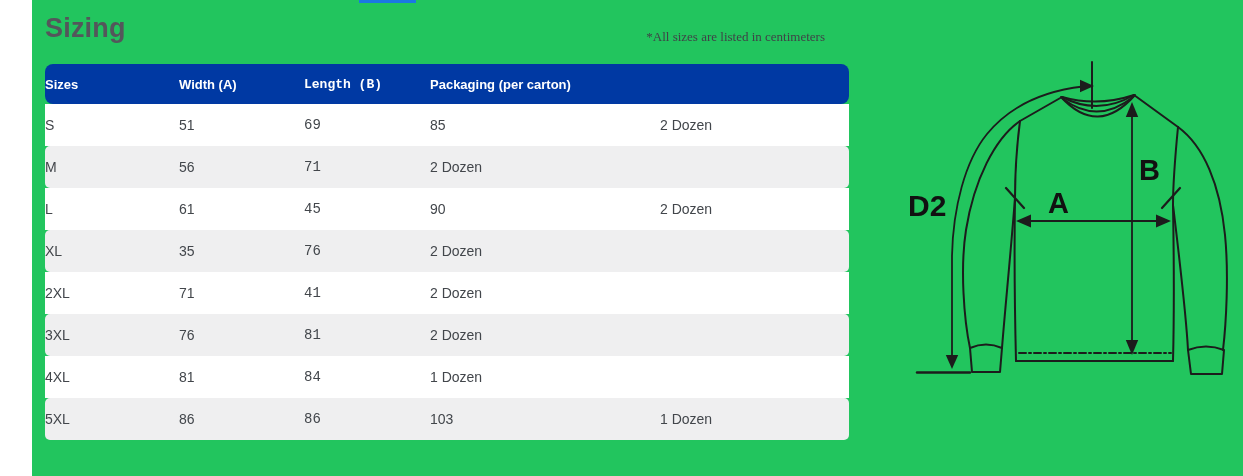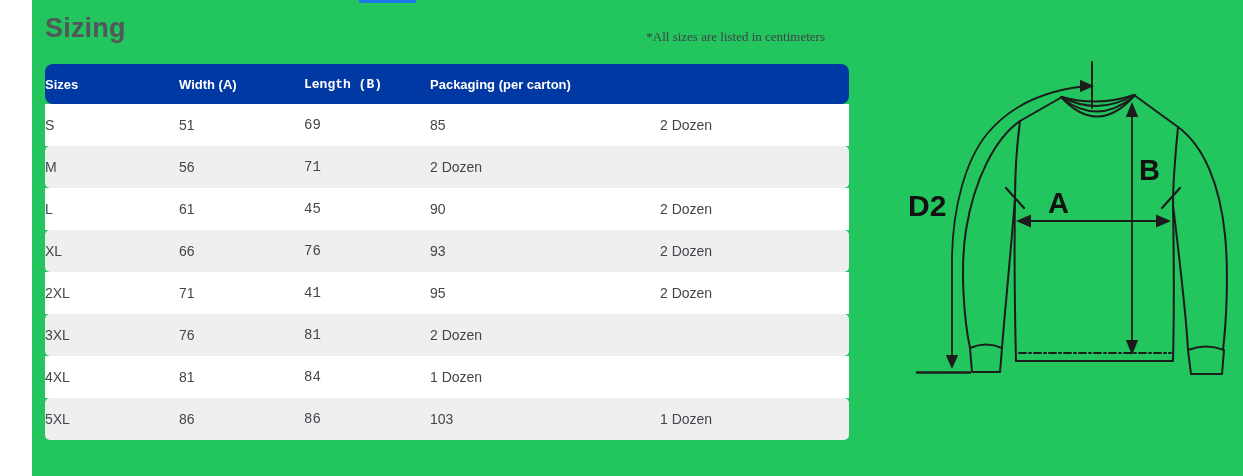--- a/index.html
+++ b/index.html
@@ -114,30 +114,28 @@
       </div>
       <div class="trow">
         <div class="c c1">L</div>
         <div class="c c2">61</div>
         <div class="c c3">45</div>
         <div class="c c4">90</div>
         <div class="c c5">2 Dozen</div>
       </div>
       <div class="trow">
         <div class="c c1">XL</div>
-        <div class="c c2">66</div>
+        <div class="c c2">35</div>
         <div class="c c3">76</div>
-        <div class="c c4">93</div>
         <div class="c c5">2 Dozen</div>
       </div>
       <div class="trow">
         <div class="c c1">2XL</div>
         <div class="c c2">71</div>
         <div class="c c3">41</div>
-        <div class="c c4">95</div>
         <div class="c c5">2 Dozen</div>
       </div>
       <div class="trow">
         <div class="c c1">3XL</div>
         <div class="c c2">76</div>
         <div class="c c3">81</div>
         <div class="c c5">2 Dozen</div>
       </div>
       <div class="trow">
         <div class="c c1">4XL</div>

